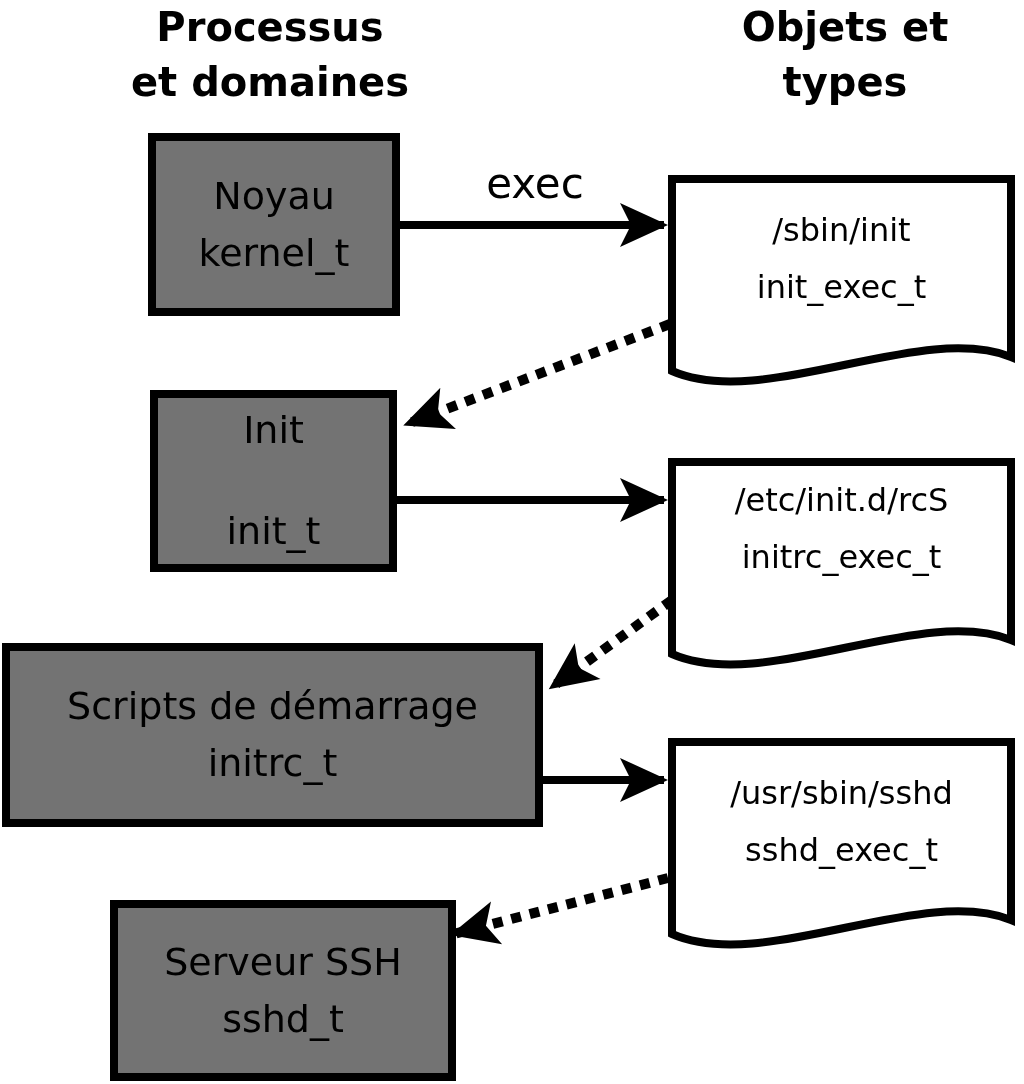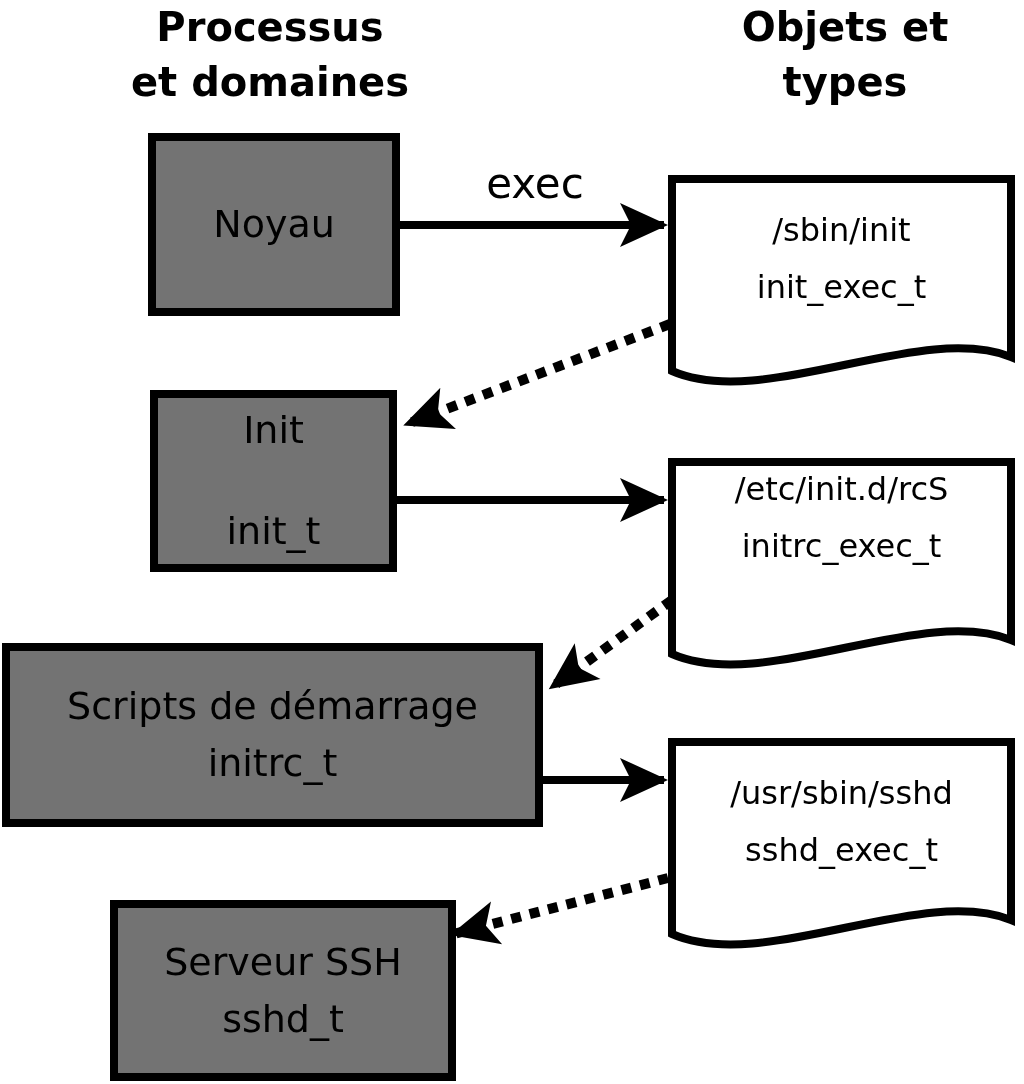--- a/index.html
+++ b/index.html
@@ -49,21 +49,21 @@
   .doclabel {
     position: absolute;
     left: 668px;
     width: 347px;
     text-align: center;
     font-size: 32px;
     line-height: 57px;
     white-space: nowrap;
   }
   .doclabel-1 { top: 202px; }
-  .doclabel-2 { top: 461px; }
+  .doclabel-2 { top: 472px; }
   .doclabel-3 { top: 765px; }
   .edge-label {
     position: absolute;
     left: 445px; top: 162px;
     width: 180px;
     text-align: center;
     font-size: 42px;
     line-height: 44px;
   }
   .doc-shape {
@@ -114,20 +114,21 @@
     <div>Processus</div>
     <div>et domaines</div>
   </div>
   <div class="hdr hdr-right">
     <div>Objets et</div>
     <div>types</div>
   </div>
 
   <div class="pbox pbox-1">
     <div>Noyau</div>
+    <div>kernel_t</div>
   </div>
   <div class="pbox pbox-2">
     <div>Init</div>
     <div>init_t</div>
   </div>
   <div class="pbox pbox-3">
     <div>Scripts de démarrage</div>
     <div>initrc_t</div>
   </div>
   <div class="pbox pbox-4">

